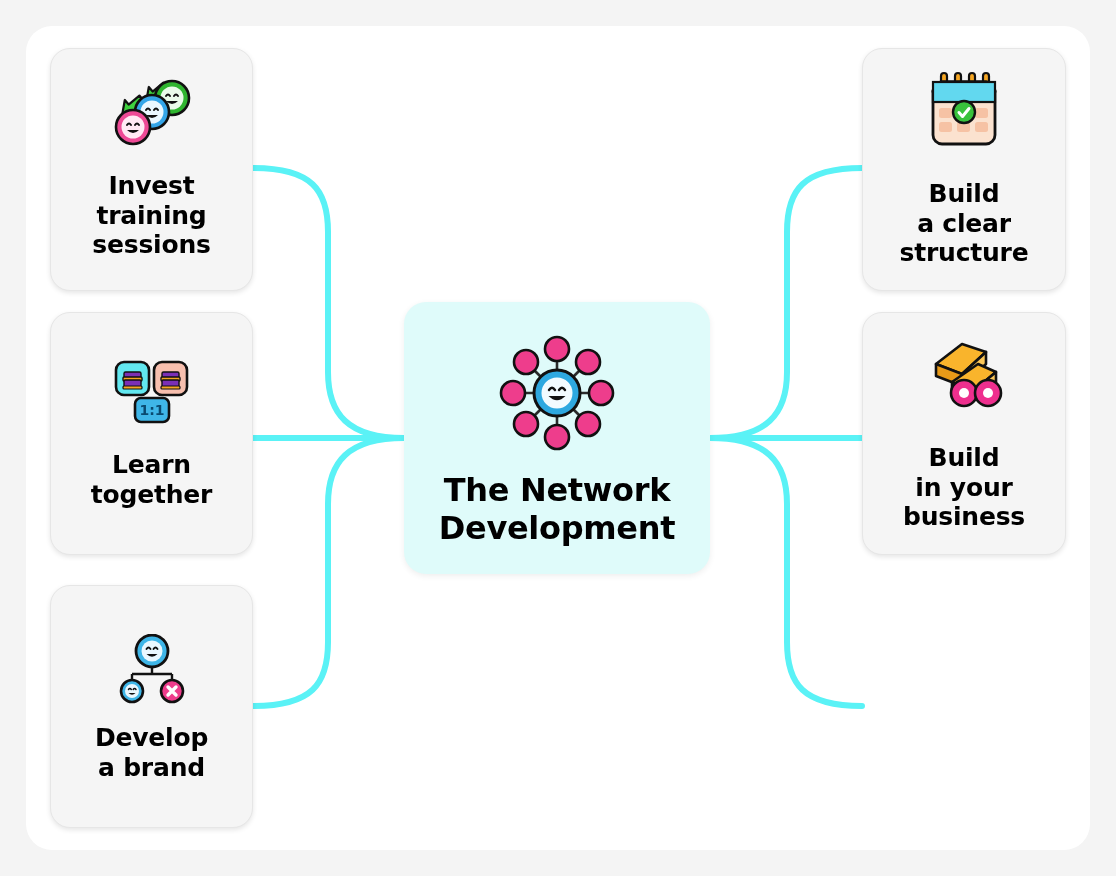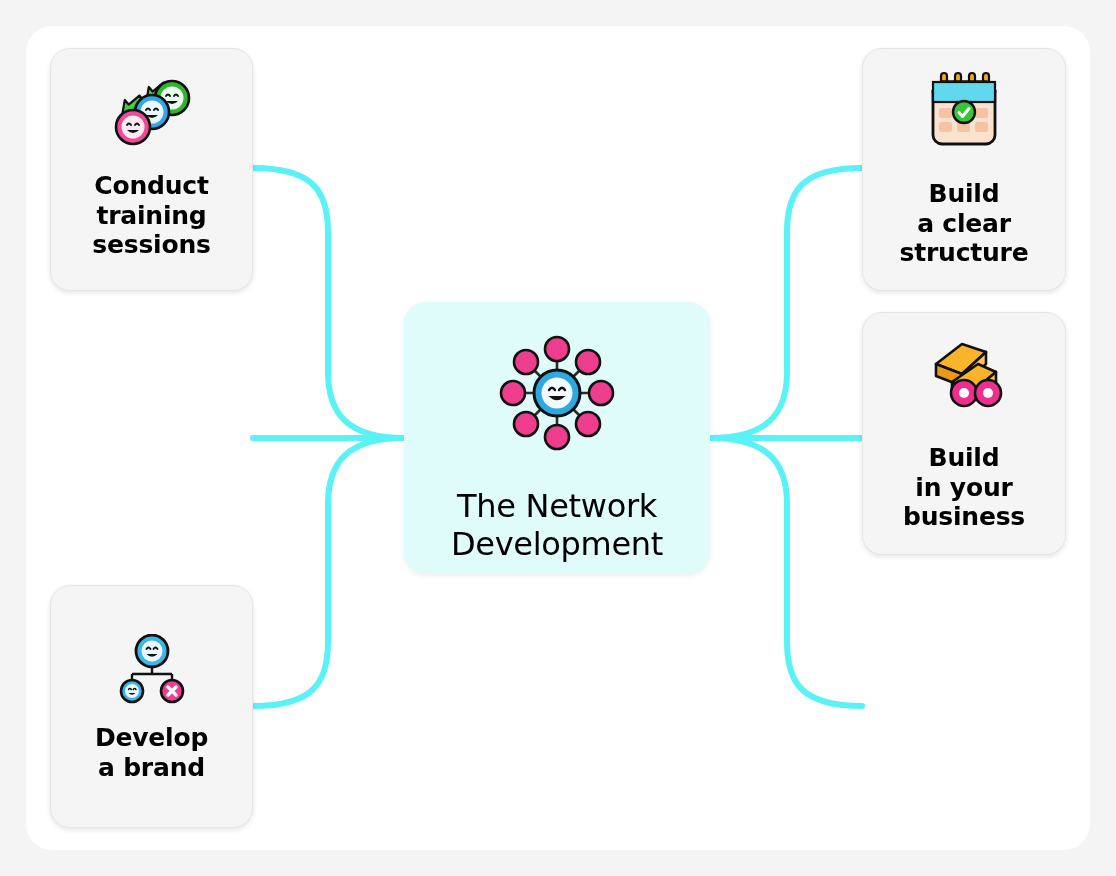--- a/index.html
+++ b/index.html
@@ -93,23 +93,23 @@
     box-shadow: 0 2px 6px rgba(0,0,0,0.07);
   }
   #center-node .center-icon-wrap {
     width: 136px;
     height: 130px;
     display: flex;
     align-items: center;
     justify-content: center;
   }
   #center-node .center-label {
-    margin-top: 30px;
+    margin-top: 14px;
     font-size: 32px;
-    font-weight: normal;
+    font-weight: bold;
     line-height: 1.18;
     color: #000000;
     text-align: center;
     letter-spacing: -0.3px;
     white-space: pre-line;
   }
 </style>
 </head>
 <body>
 
@@ -161,25 +161,52 @@
 
         <g>
           <circle cx="24" cy="49" r="17" fill="#ee4a96" stroke="#111" stroke-width="2.6"></circle>
           <circle cx="24" cy="49" r="11.5" fill="#ffeaf4"></circle>
           <path d="M18 47 q2 -3 4 0" stroke="#111" stroke-width="2" fill="none" stroke-linecap="round"></path>
           <path d="M26 47 q2 -3 4 0" stroke="#111" stroke-width="2" fill="none" stroke-linecap="round"></path>
           <path d="M18 52 q6 6 12 0 z" fill="#111"></path>
         </g>
       </svg>
     </div>
-    <div class="card-label">Conduct
+    <div class="card-label">Invest
 training
 sessions</div>
   </div>
 
+  <div class="card left row-mid">
+    <div class="icon-wrap">
+      <svg width="80" height="74" viewBox="0 0 80 74" xmlns="http://www.w3.org/2000/svg">
+
+        <rect x="4" y="2" width="33" height="33" rx="8" fill="#62e8f0" stroke="#111" stroke-width="2.6"></rect>
+        <g>
+          <rect x="12" y="12" width="17" height="6" rx="1.5" fill="#7b2fb5" stroke="#111" stroke-width="1.4"></rect>
+          <rect x="11" y="17" width="19" height="4" rx="1" fill="#f5a623" stroke="#111" stroke-width="1.4"></rect>
+          <rect x="12" y="20" width="17" height="7" rx="1" fill="#7b2fb5" stroke="#111" stroke-width="1.4"></rect>
+          <rect x="11" y="26" width="19" height="3" rx="1" fill="#f5a623" stroke="#111" stroke-width="1.2"></rect>
+        </g>
+
+        <rect x="42" y="2" width="33" height="33" rx="8" fill="#f7bfae" stroke="#111" stroke-width="2.6"></rect>
+        <g>
+          <rect x="50" y="12" width="17" height="6" rx="1.5" fill="#7b2fb5" stroke="#111" stroke-width="1.4"></rect>
+          <rect x="49" y="17" width="19" height="4" rx="1" fill="#f5a623" stroke="#111" stroke-width="1.4"></rect>
+          <rect x="50" y="20" width="17" height="7" rx="1" fill="#7b2fb5" stroke="#111" stroke-width="1.4"></rect>
+          <rect x="49" y="26" width="19" height="3" rx="1" fill="#f5a623" stroke="#111" stroke-width="1.2"></rect>
+        </g>
+
+        <rect x="23" y="38" width="34" height="24" rx="6" fill="#3fb6e8" stroke="#111" stroke-width="2.6"></rect>
+        <text x="40" y="55" font-family="DejaVu Sans, sans-serif" font-size="14" font-weight="bold" fill="#0a4a70" text-anchor="middle">1:1</text>
+      </svg>
+    </div>
+    <div class="card-label">Learn
+together</div>
+  </div>
 
   <div class="card left row-bot">
     <div class="icon-wrap">
       <svg width="76" height="72" viewBox="0 0 76 72" xmlns="http://www.w3.org/2000/svg">
 
         <g stroke="#111" stroke-width="2.4" fill="none">
           <path d="M38 30 L38 40 M18 40 L58 40 M18 40 L18 48 M58 40 L58 48"></path>
         </g>
 
         <circle cx="38" cy="17" r="16" fill="#3fb6e8" stroke="#111" stroke-width="2.8"></circle>

